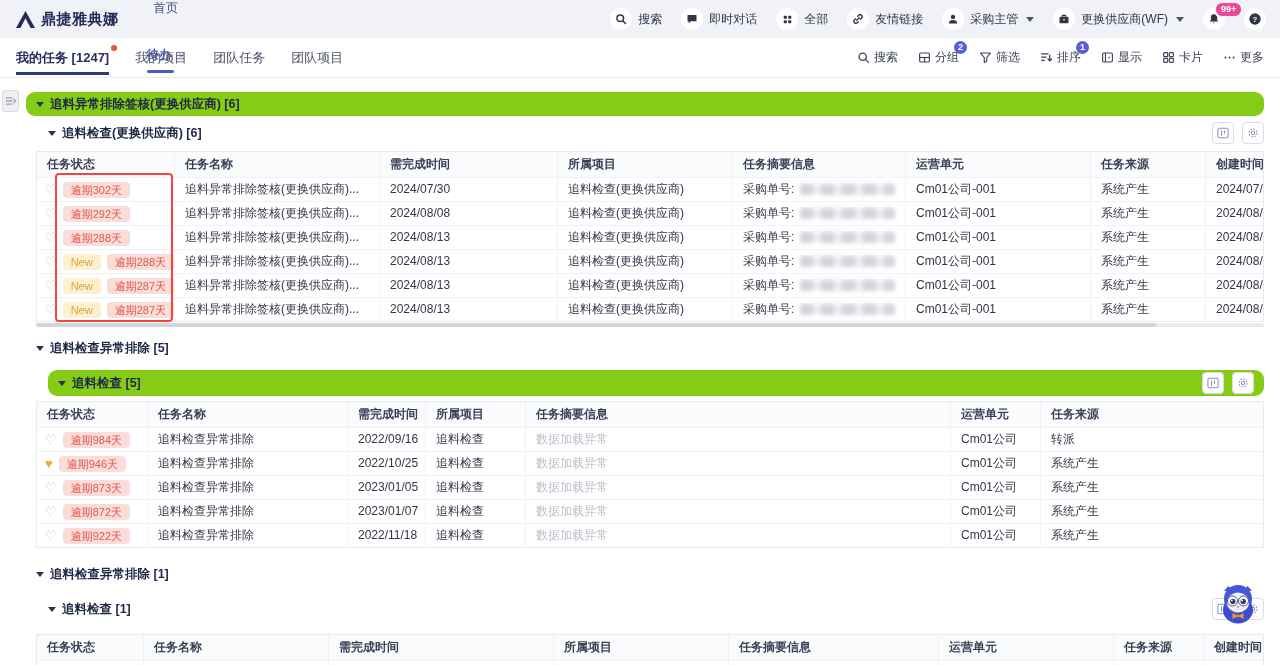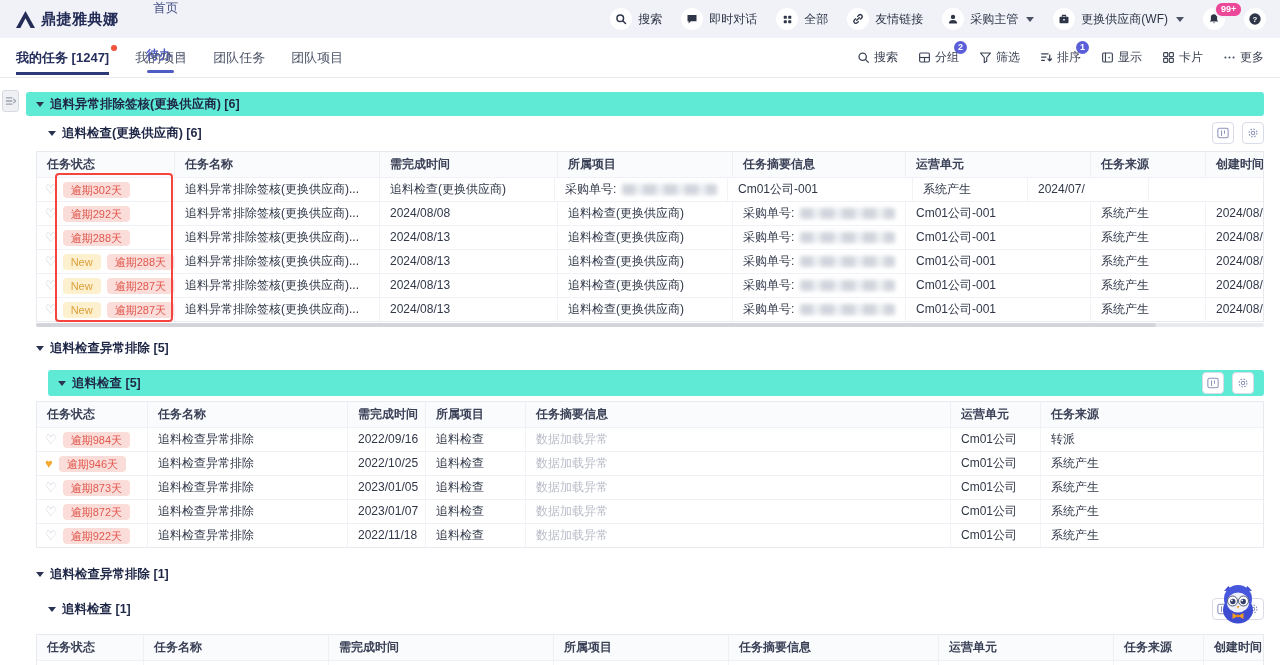--- a/index.html
+++ b/index.html
@@ -29,21 +29,21 @@
   .view-tab { cursor:pointer; position:relative; }
   .view-tab.active { color:#252e5c; font-weight:700; }
   .view-tab.active::after { content:""; position:absolute; left:0; bottom:-8px; width:100%; height:3px; background:#2e3a78; }
   .view-tab .dot { position:absolute; top:-4px; right:-8px; width:6px; height:6px; border-radius:50%; background:#f0503c; }
   .actions { margin-left:auto; display:flex; gap:20px; align-items:center; font-size:12px; color:#3b4254; }
   .action { display:flex; align-items:center; gap:4px; cursor:pointer; position:relative; }
   .action .nbadge { position:absolute; top:-8px; right:-8px; min-width:13px; height:13px; border-radius:7px; background:#5a5fd9; color:#fff; font-size:9px; line-height:13px; text-align:center; font-weight:600; padding:0 2px; }
   
   .content { position:relative; height:593px; background:#fff; }
   .panel-toggle { position:absolute; left:2px; top:12px; width:17px; height:22px; background:#eff0f4; border:1px solid #d7dae2; border-radius:3px; display:flex; align-items:center; justify-content:center; cursor:pointer; }
-  .grp-bar { position:absolute; background:#5eead4; border-radius:3px; display:flex; align-items:center; padding:0 10px; font-size:12.5px; font-weight:700; color:#1f2747; cursor:pointer; }
+  .grp-bar { position:absolute; background:#84cc16; border-radius:9px; display:flex; align-items:center; padding:0 10px; font-size:12.5px; font-weight:700; color:#1f2747; cursor:pointer; }
   .grp-plain { position:absolute; display:flex; align-items:center; font-size:12.5px; font-weight:700; color:#1f2747; cursor:pointer; }
   .tri { width:0; height:0; border-left:4px solid transparent; border-right:4px solid transparent; border-top:5px solid #2a3352; margin-right:6px; flex:0 0 auto; }
   .tools { margin-left:auto; display:flex; gap:8px; }
   .toolbtn { width:22px; height:22px; border:1px solid #d9dce8; border-radius:4px; background:#fff; display:flex; align-items:center; justify-content:center; cursor:pointer; }
   
   .tbl { position:absolute; width:1228px; border:1px solid #e8eaf0; overflow:hidden; background:#fff; }
   .thead { display:flex; background:#fafbfd; height:25px; }
   .th { font-weight:700; color:#394056; font-size:12px; line-height:24px; padding:0 10px; border-right:1px solid #eef0f5; white-space:nowrap; overflow:hidden; flex:0 0 auto; }
   .tr { display:flex; height:24px; border-top:1px solid #f0f1f6; background:#fff; cursor:pointer; }
   .td { font-size:12px; color:#303748; line-height:23px; padding:0 10px; border-right:1px solid #f2f3f7; white-space:nowrap; overflow:hidden; display:flex; align-items:center; gap:6px; flex:0 0 auto; }
@@ -284,20 +284,21 @@
         <div class="th c5">运营单元</div>
         <div class="th c6">任务来源</div>
         <div class="th c7">创建时间</div>
       </div>
       <div class="tr">
         <div class="td c0">
           <span class="fav">♡</span>
           <span class="badge overdue">逾期302天</span>
         </div>
         <div class="td c1">追料异常排除签核(更换供应商)...</div>
+        <div class="td c2">2024/07/30</div>
         <div class="td c3">追料检查(更换供应商)</div>
         <div class="td c4">
           <span>采购单号:</span>
           <span class="blur" style="width: 148px;"></span>
         </div>
         <div class="td c5">Cm01公司-001</div>
         <div class="td c6">系统产生</div>
         <div class="td c7">2024/07/</div>
       </div>
       <div class="tr">

